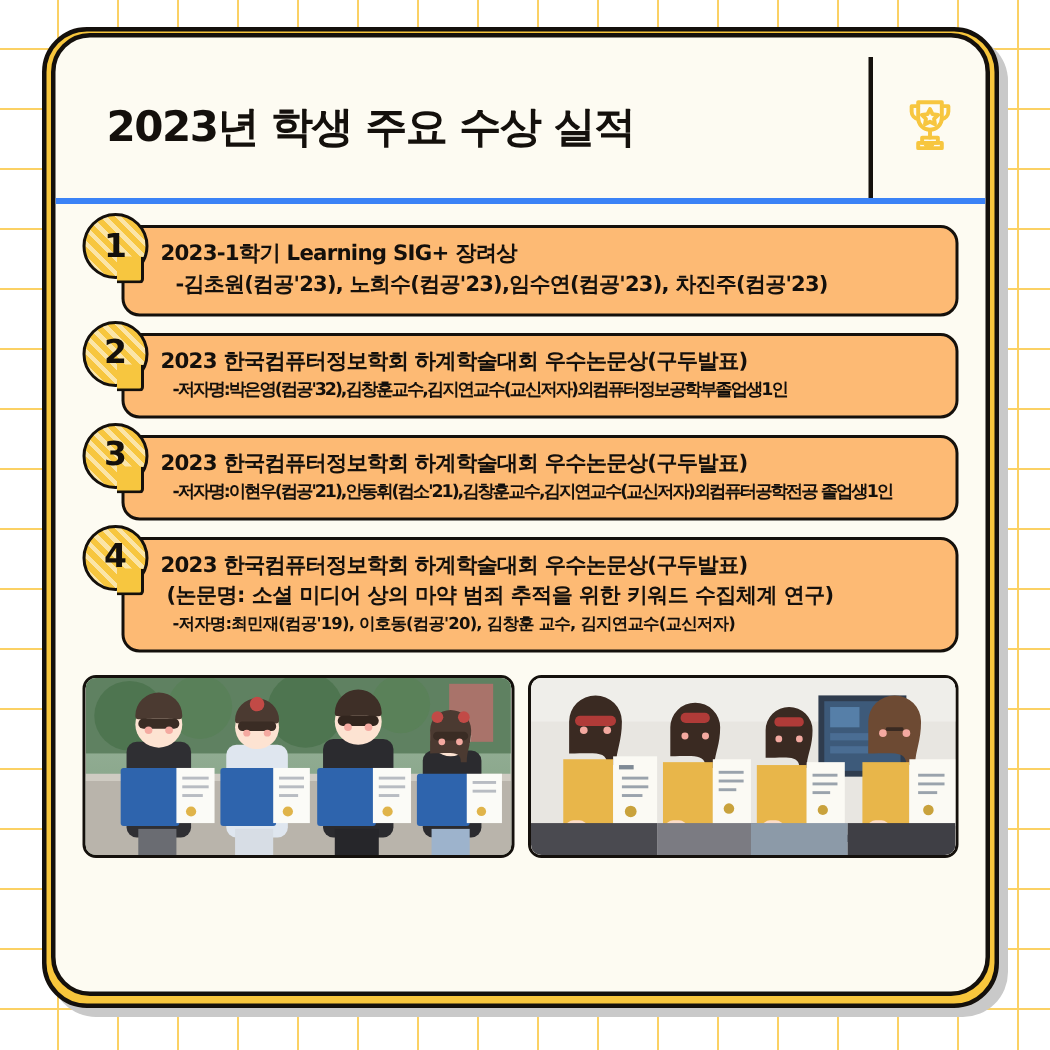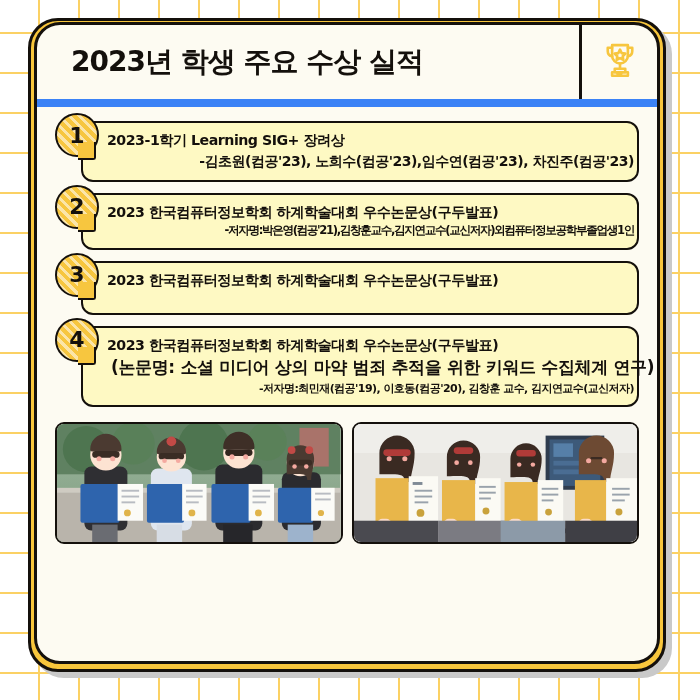--- a/index.html
+++ b/index.html
@@ -46,23 +46,24 @@
     width: 626px; height: 642px;
     border-radius: 26px;
     background: #fdfbf2;
     border: 3px solid #14100c;
     overflow: hidden;
   }
 
   
   #header {
     position: relative;
-    height: 82px;
+    height: 98px;
     display: flex; align-items: center;
-    border-bottom: 8px solid #3b82f6;
+    border-bottom: 4px solid #3b82f6;
+    margin-top: 13px;
   }
   #page-title {
     flex: 1;
     padding-left: 34px;
     font-size: 28px;
     font-weight: 700;
     letter-spacing: -1px;
     color: #14100c;
     white-space: nowrap;
   }
@@ -78,22 +79,22 @@
     padding: 14px 18px 0 18px;
   }
   .award-item {
     position: relative;
     margin-bottom: 11px;
   }
   .award-box {
     margin-left: 26px;
     border: 2px solid #14100c;
     border-radius: 12px;
-    background: #fef9c3;
-    padding: 7px 3px 8px 24px;
+    background: #fdba74;
+    padding: 7px 20px 8px 24px;
     min-height: 54px;
   }
   .badge {
     position: absolute;
     left: 0; top: -8px;
     width: 44px; height: 44px;
     border-radius: 50%;
     border: 2.5px solid #14100c;
     background: #f7c63f;
     background-image: repeating-linear-gradient(
@@ -132,28 +133,27 @@
     padding-left: 4px;
   }
   .line-authors {
     font-size: 11.6px;
     font-weight: 700;
     color: #14100c;
     letter-spacing: -1.35px;
     white-space: nowrap;
     line-height: 1.5;
     padding-left: 8px;
-    text-align: right;
   }
   .item-1 .line-authors {
     font-size: 14px;
     letter-spacing: -.5px;
     padding-left: 10px;
   }
-  .item-4 .line-paper { letter-spacing: -.35px; font-size: 17px; }
+  .item-4 .line-paper { letter-spacing: -.35px; font-size: 14px; }
   .item-4 .line-authors { letter-spacing: -.55px; font-size: 11px; }
 
   
   #photo-row {
     display: flex;
     gap: 9px;
     padding: 4px 18px 0 18px;
   }
   .photo {
     position: relative;
@@ -200,28 +200,29 @@
       <div class="award-box">
         <div class="line-title">2023-1학기 Learning SIG+ 장려상</div>
         <div class="line-authors">-김초원(컴공'23), 노희수(컴공'23),임수연(컴공'23), 차진주(컴공'23)</div>
       </div>
     </div>
 
     <div class="award-item item-2">
       <div class="badge">2</div>
       <div class="award-box">
         <div class="line-title">2023 한국컴퓨터정보학회 하계학술대회 우수논문상(구두발표)</div>
-        <div class="line-authors">-저자명:박은영(컴공'21),김창훈교수,김지연교수(교신저자)외컴퓨터정보공학부졸업생1인</div>
+        <div class="line-authors">-저자명:박은영(컴공'32),김창훈교수,김지연교수(교신저자)외컴퓨터정보공학부졸업생1인</div>
       </div>
     </div>
 
     <div class="award-item item-3">
       <div class="badge">3</div>
       <div class="award-box">
         <div class="line-title">2023 한국컴퓨터정보학회 하계학술대회 우수논문상(구두발표)</div>
+        <div class="line-authors">-저자명:이현우(컴공'21),안동휘(컴소'21),김창훈교수,김지연교수(교신저자)외컴퓨터공학전공 졸업생1인</div>
       </div>
     </div>
 
     <div class="award-item item-4">
       <div class="badge">4</div>
       <div class="award-box">
         <div class="line-title">2023 한국컴퓨터정보학회 하계학술대회 우수논문상(구두발표)</div>
         <div class="line-paper">(논문명: 소셜 미디어 상의 마약 범죄 추적을 위한 키워드 수집체계 연구)</div>
         <div class="line-authors">-저자명:최민재(컴공'19), 이호동(컴공'20), 김창훈 교수, 김지연교수(교신저자)</div>
       </div>

